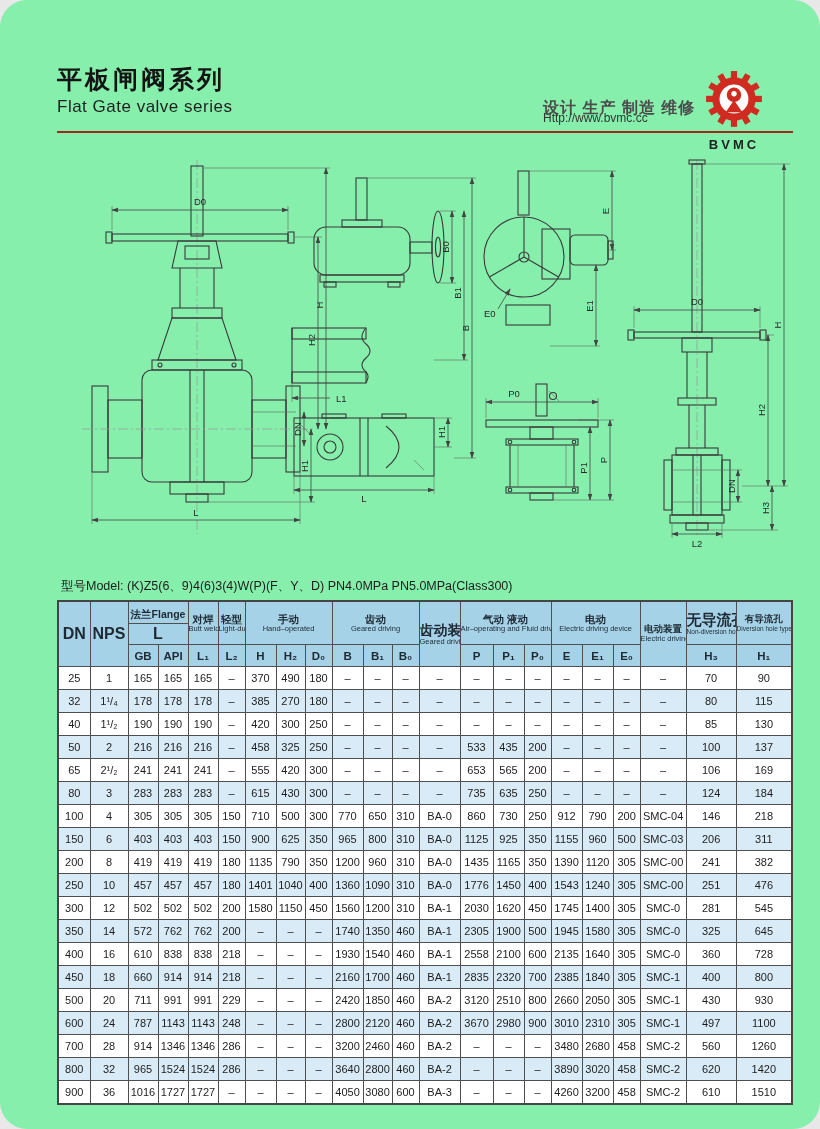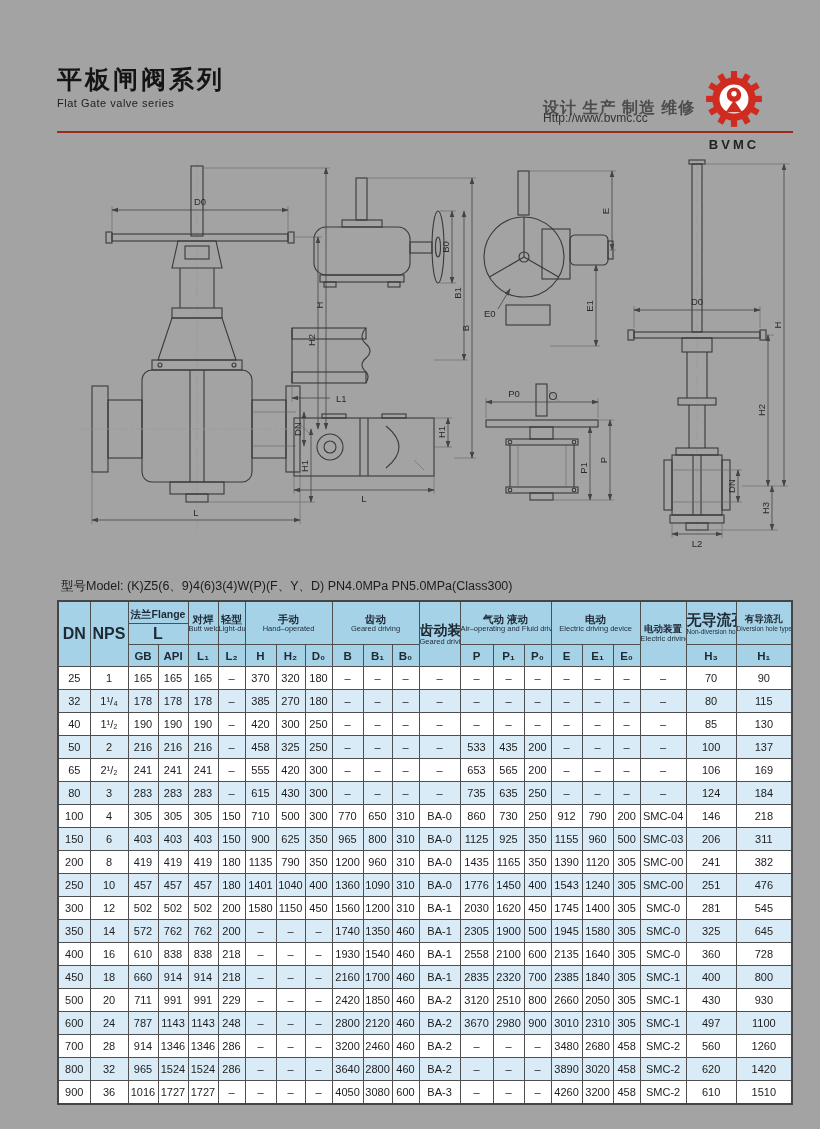--- a/index.html
+++ b/index.html
@@ -1,21 +1,21 @@
 <!DOCTYPE html>
 <html><head>
 <meta charset="utf-8">
 <style>
   html,body{margin:0;padding:0;background:#e8e8e8;}
-  .page{position:relative;width:820px;height:1129px;background:#a3a3a3;overflow:hidden;
-        font-family:"Liberation Sans","DejaVu Sans",sans-serif;color:#1a1a1a;}
+  .page{position:relative;width:820px;height:1129px;background:#86efac;overflow:hidden;
+        font-family:"Liberation Sans","DejaVu Sans",sans-serif;color:#1a1a1a;border-radius:27px;}
   
   .hdr-titles{position:absolute;left:57px;top:66px;}
   .hdr-title-zh{font-size:25px;font-weight:bold;letter-spacing:3px;color:#141414;line-height:1.1;}
-  .hdr-title-en{font-size:11px;color:#1f1f1f;margin-top:3px;letter-spacing:0.5px;}
+  .hdr-title-en{font-size:17px;color:#1f1f1f;margin-top:3px;letter-spacing:0.5px;}
   .hdr-tagline{position:absolute;left:543px;top:98px;font-size:16px;font-weight:bold;color:#4c4c4c;letter-spacing:1px;}
   .hdr-url{position:absolute;left:543px;top:111px;font-size:12px;color:#333;}
   .logo-box{position:absolute;left:699px;top:70px;width:70px;text-align:center;}
   .logo-text{font-size:13px;font-weight:bold;letter-spacing:3px;color:#222;margin-top:1px;}
   .hdr-rule{position:absolute;left:57px;top:131px;width:736px;height:2px;background:#9c2b1e;}
   
   .drawings{position:absolute;left:52px;top:156px;width:740px;height:392px;}
   .drawings svg text{font-family:"Liberation Sans","DejaVu Sans",sans-serif;font-size:9.5px;fill:#2a2a2a;}
   .ln{fill:none;stroke:#3a3a3a;stroke-width:1.1;}
   .thin{fill:none;stroke:#666;stroke-width:0.6;}
@@ -393,21 +393,21 @@
       </thead>
       <tbody>
           <tr>
             <td>25</td>
             <td>1</td>
             <td>165</td>
             <td>165</td>
             <td>165</td>
             <td>–</td>
             <td>370</td>
-            <td>320</td>
+            <td>490</td>
             <td>180</td>
             <td>–</td>
             <td>–</td>
             <td>–</td>
             <td>–</td>
             <td>–</td>
             <td>–</td>
             <td>–</td>
             <td>–</td>
             <td>–</td>

